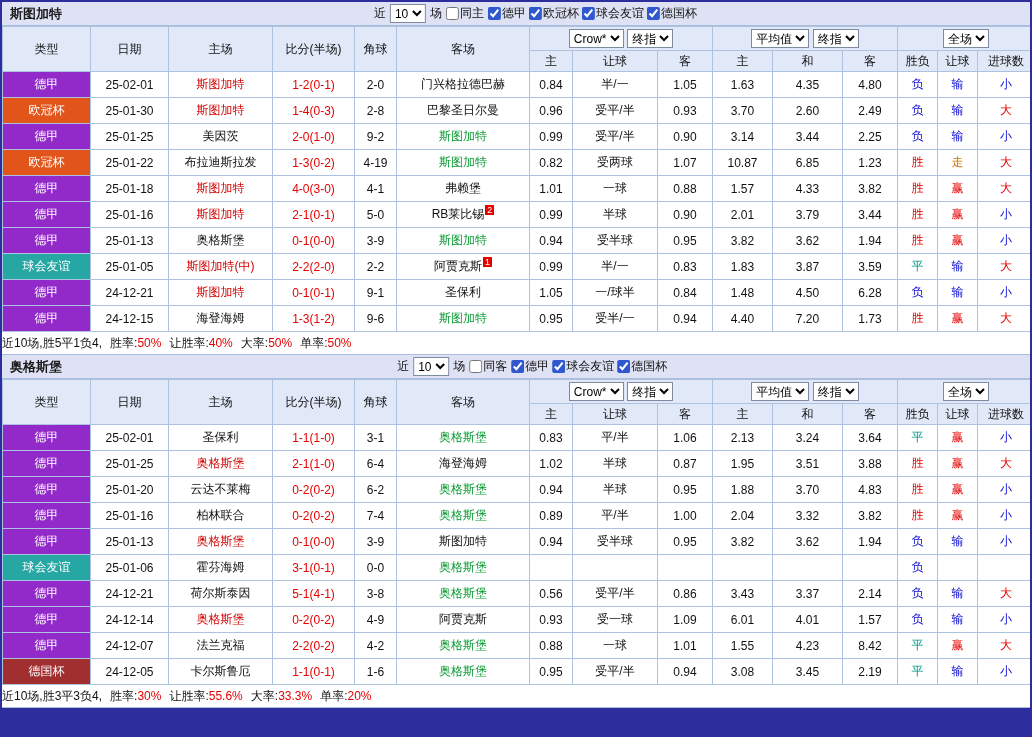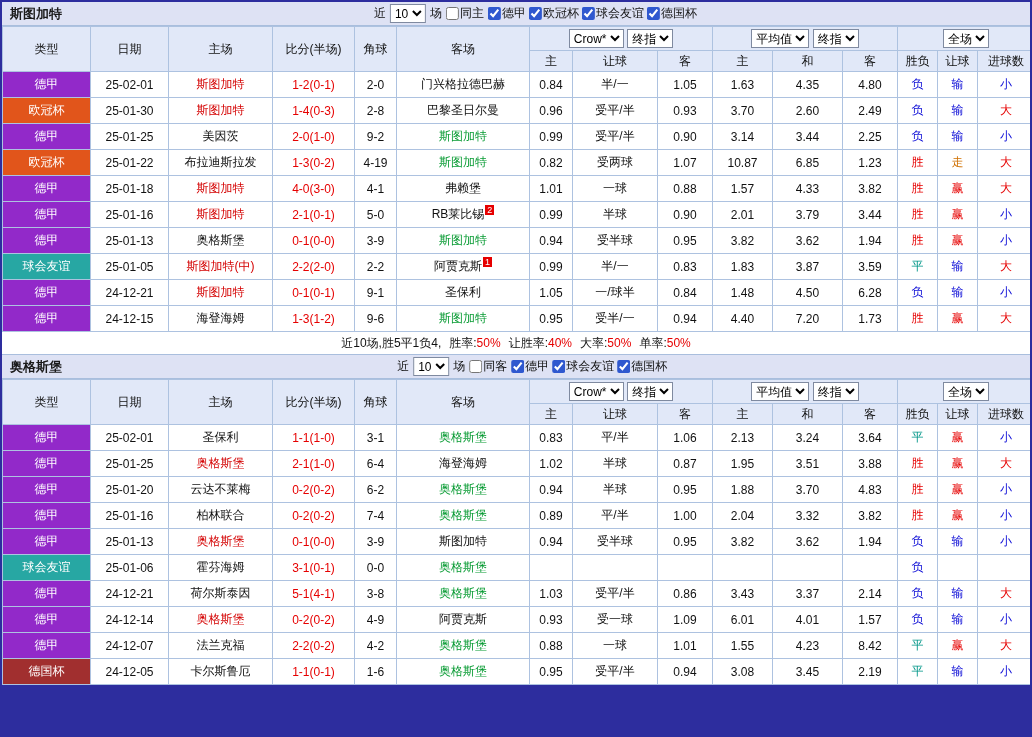--- a/index.html
+++ b/index.html
@@ -63,21 +63,21 @@
   td.type { color: #fff; }
   td.score { color: #e60000; }
   td.home-focus { color: #d40000; }
   td.away-focus { color: #089b33; }
   .badge {
     background: #e60000; color: #fff; font-size: 9px; line-height: 1;
     padding: 0 2px; margin-left: 1px;
   }
   .summary {
     height: 23px; background: #fff;
-    display: flex; align-items: center; justify-content: center;
+    display: flex; align-items: center; 
     border-bottom: 1px solid #a9bedd;
   }
   .summary .stat { margin-left: 8px; }
   .red { color: #e60000; }
   .bottom-bar { flex: 1; background: #2d2d9e; min-height: 5px; }
 </style>
 </head>
 <body>
 
 <div class="page">
@@ -526,21 +526,21 @@
             <td></td>
             <td></td>
           </tr>
           <tr>
             <td class="type" style="background: rgb(146, 41, 201);">德甲</td>
             <td>24-12-21</td>
             <td>荷尔斯泰因</td>
             <td class="score">5-1(4-1)</td>
             <td>3-8</td>
             <td class="away-focus">奥格斯堡</td>
-            <td>1.03</td>
+            <td>0.56</td>
             <td>受平/半</td>
             <td>0.86</td>
             <td>3.43</td>
             <td>3.37</td>
             <td>2.14</td>
             <td style="color: rgb(11, 11, 214);">负</td>
             <td style="color: rgb(11, 11, 214);">输</td>
             <td style="color: rgb(230, 0, 0);">大</td>
           </tr>
           <tr>
@@ -589,16 +589,23 @@
             <td>0.94</td>
             <td>3.08</td>
             <td>3.45</td>
             <td>2.19</td>
             <td style="color: rgb(0, 150, 136);">平</td>
             <td style="color: rgb(11, 11, 214);">输</td>
             <td style="color: rgb(11, 11, 214);">小</td>
           </tr>
         </tbody>
     </table>
+    <div class="summary">
+        <span>近10场,胜3平3负4,</span>
+        <span class="stat"><span>胜率:</span><span class="red">30%</span></span>
+        <span class="stat"><span>让胜率:</span><span class="red">55.6%</span></span>
+        <span class="stat"><span>大率:</span><span class="red">33.3%</span></span>
+        <span class="stat"><span>单率:</span><span class="red">20%</span></span>
+      </div>
   </div>
 
   <div class="bottom-bar"></div>
 </div>
 
 </body></html>

